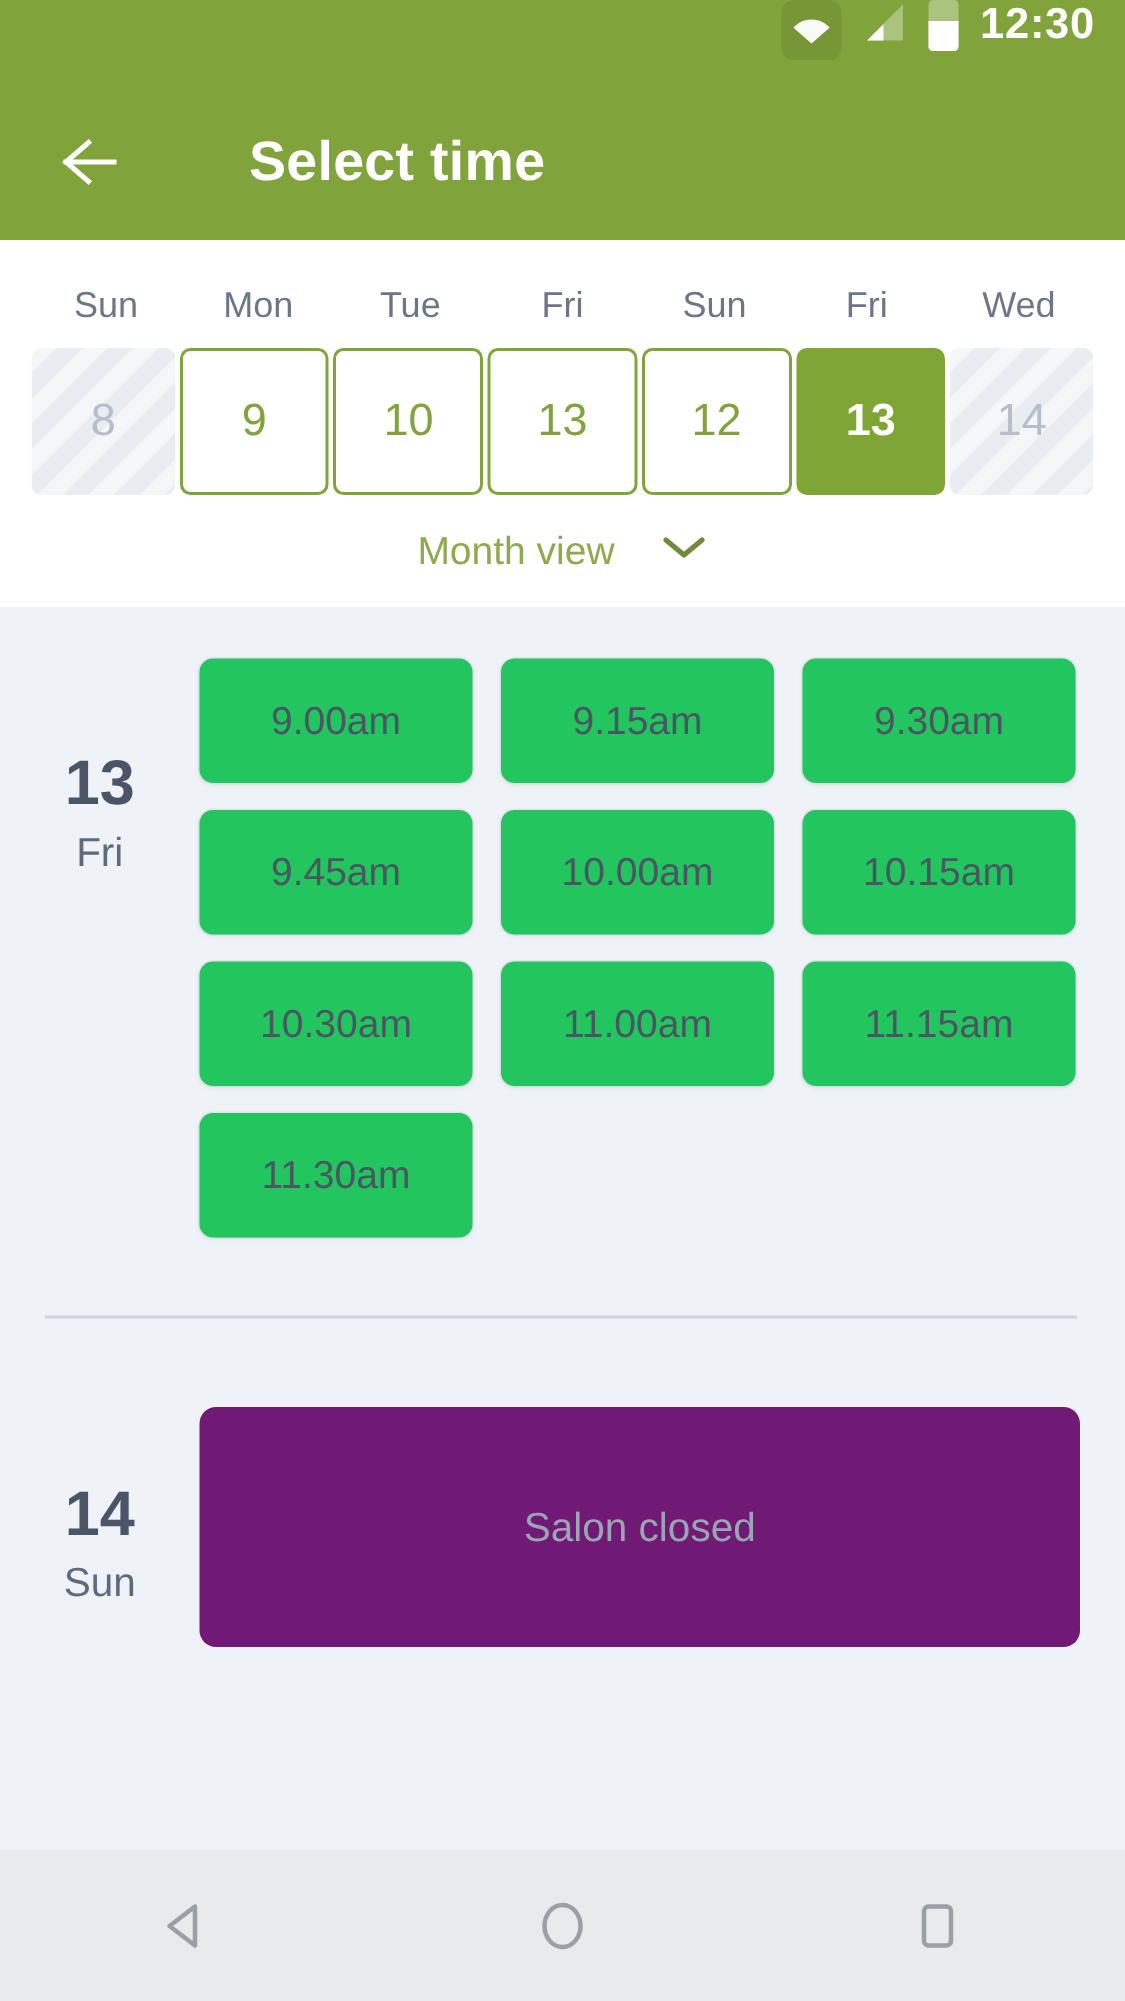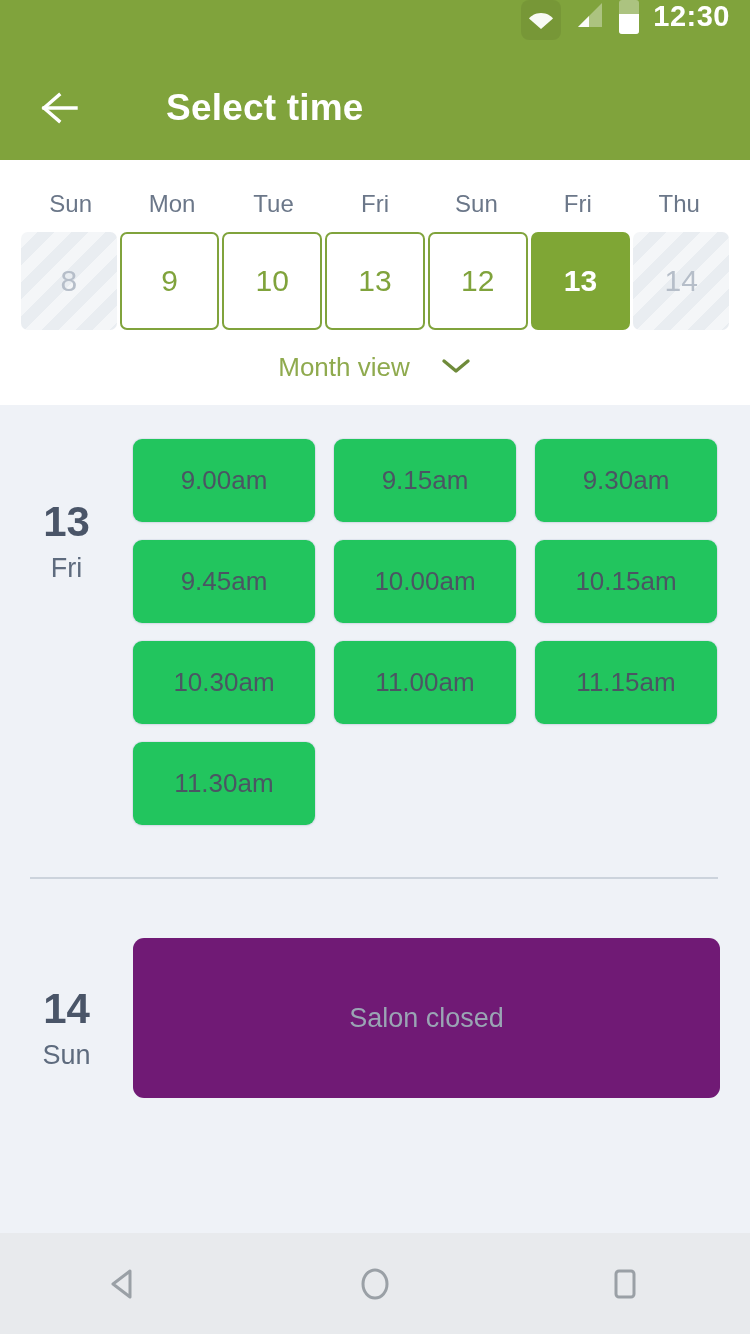--- a/index.html
+++ b/index.html
@@ -279,21 +279,21 @@
 <div class="calendar-panel">
 
 
   <div class="weekday-row">
     <div class="weekday-cell">Sun</div>
     <div class="weekday-cell">Mon</div>
     <div class="weekday-cell">Tue</div>
     <div class="weekday-cell">Fri</div>
     <div class="weekday-cell">Sun</div>
     <div class="weekday-cell">Fri</div>
-    <div class="weekday-cell">Thu</div>
+    <div class="weekday-cell">Wed</div>
   </div>
 
   <div class="days-row">
     <div class="day-cell disabled">8</div>
     <div class="day-cell available">9</div>
     <div class="day-cell available">10</div>
     <div class="day-cell available">13</div>
     <div class="day-cell available">12</div>
     <div class="day-cell selected">13</div>
     <div class="day-cell disabled">14</div>

